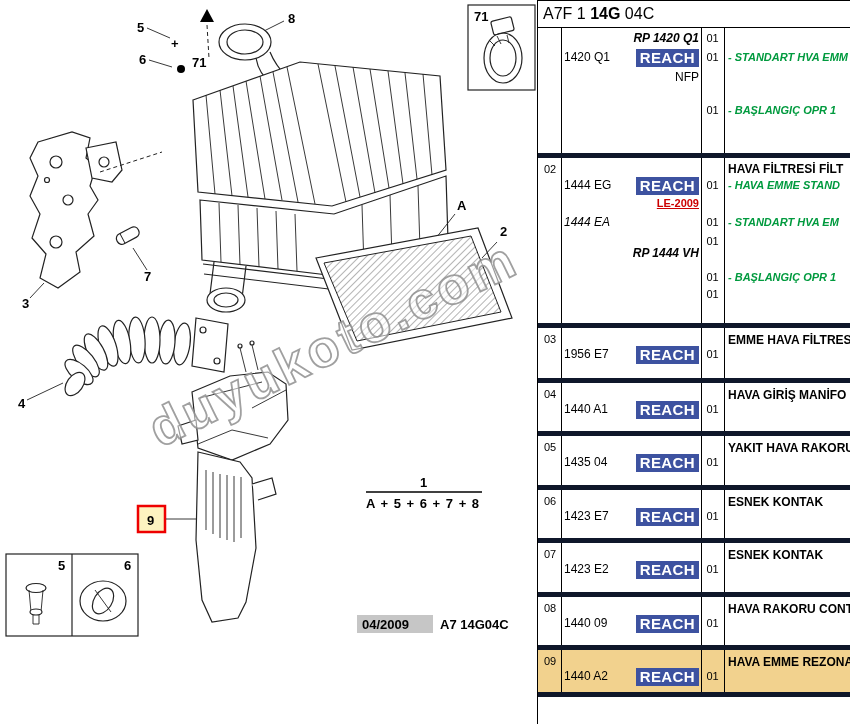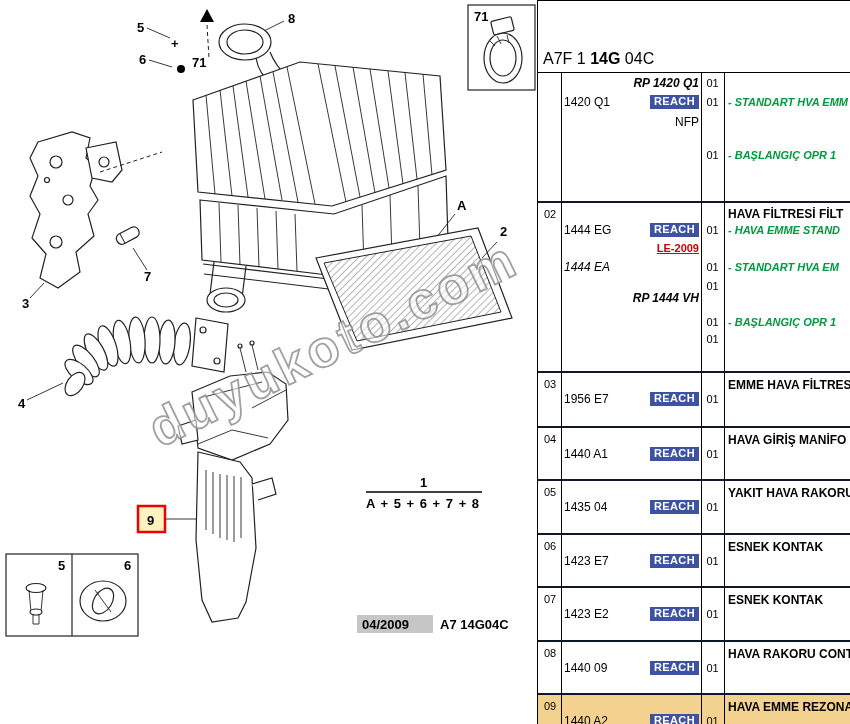--- a/index.html
+++ b/index.html
@@ -11,37 +11,37 @@
   svg text { font-family:"Liberation Sans",sans-serif; }
   .ln   { stroke:#222; stroke-width:1.2; fill:none; }
   .lnt  { stroke:#222; stroke-width:0.9; fill:none; }
   .dash { stroke:#222; stroke-width:1; fill:none; stroke-dasharray:4 3; }
   .wh   { fill:#fff; stroke:#222; stroke-width:1.2; }
   .cb   { font-weight:bold; font-size:13px; fill:#000; }
 
   
   #catalog { position:absolute; left:537px; top:0; width:313px; height:724px;
              border-left:1px solid #000; border-top:1px solid #000; background:#fff; }
-  .cat-title { height:27px; border-bottom:1px solid #000; font-size:16px; padding:4px 0 0 5px; white-space:nowrap;margin-top:45px; }
+  .cat-title { height:27px; border-bottom:1px solid #000; font-size:16px; padding:4px 0 0 5px; white-space:nowrap; }
   .cat-title .b { font-weight:bold; }
   .cat-sub { height:27px; border-bottom:1px solid #000; text-align:right; padding:7px 3px 0 0;
              color:#009a3e; font-style:italic; font-weight:bold; font-size:12px; }
-  .tgroup { position:relative; width:100%; border-bottom:2px solid #0f172a; background:#fff; }
+  .tgroup { position:relative; width:100%; border-bottom:5px solid #0f172a; background:#fff; }
   .tgroup.hl { background:#f2d28e; }
   .v { position:absolute; top:0; bottom:0; width:0; border-left:1px solid #000; }
   .v1 { left:23px; } .v2 { left:163px; } .v3 { left:186px; }
   .num  { position:absolute; left:6px; top:5px; font-size:11px; }
   .part { position:absolute; left:26px; font-size:12px; white-space:nowrap; }
   .r2   { position:absolute; left:23px; width:138px; text-align:right; font-size:12px; white-space:nowrap; }
   .qty  { position:absolute; left:164px; width:21px; text-align:center; font-size:11px; }
   .desc { position:absolute; left:190px; right:0; font-size:12px; white-space:nowrap; overflow:hidden;font-weight:bold; }
   .bold { font-weight:bold; }
   .it   { font-style:italic; }
   .green{ color:#009a3e; font-style:italic; font-size:11px; }
-  .reach{ display:inline-block; background:#3d52a0; color:#fff; font-weight:bold; font-size:11px;
+  .reach{ display:inline-block; background:#3d52a0; color:#fff; font-weight:bold; font-size:15px;
           padding:1px 4px 2px 4px; letter-spacing:.4px; line-height:1; }
   .le   { color:#cc0000; font-weight:bold; font-size:11px; text-decoration:underline; }
 </style>
 </head>
 <body>
 
 <div id="screen">
 
   <div id="diagram">
     <svg width="537" height="724" viewBox="0 0 537 724">

